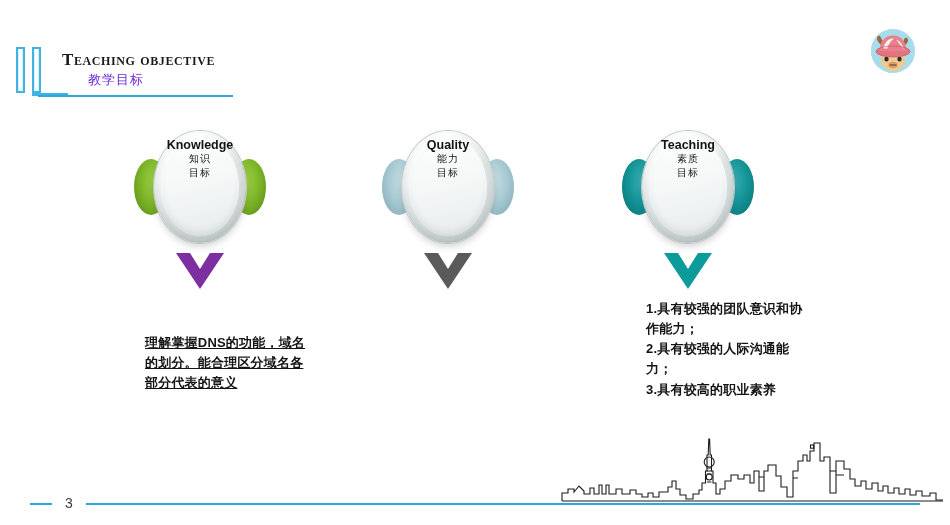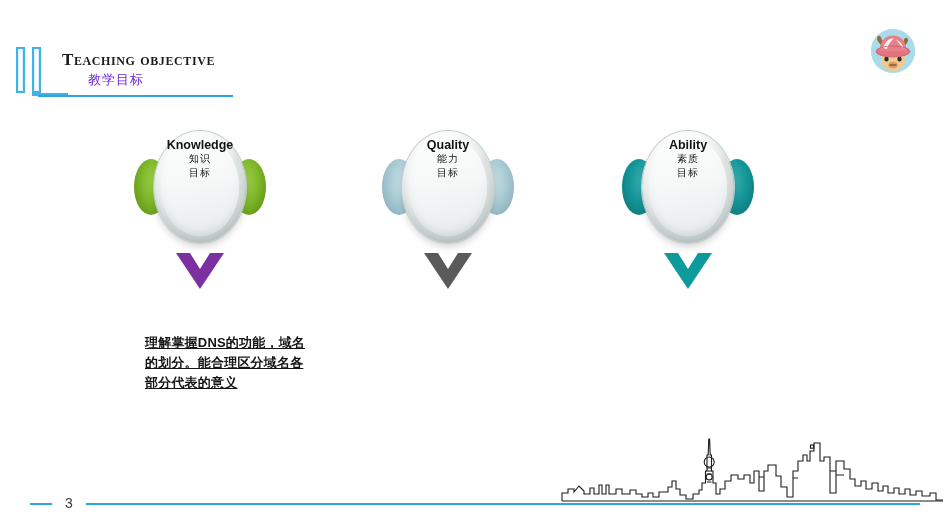--- a/index.html
+++ b/index.html
@@ -170,31 +170,34 @@
       </svg>
     </div>
   </div>
 
   <div class="col col-3">
     <div class="orb-wrap">
       <div class="wing wing-l" style="background:radial-gradient(ellipse at 70% 40%, #45b5b5 0%, #15979a 48%, #096b6e 100%);"></div>
       <div class="wing wing-r" style="background:radial-gradient(ellipse at 30% 40%, #45b5b5 0%, #15979a 48%, #096b6e 100%);"></div>
       <div class="orb">
         <div class="orb-inner">
-          <div class="orb-t-en">Ability</div>
+          <div class="orb-t-en">Teaching</div>
           <div class="orb-t-cn">素质</div>
           <div class="orb-t-cn">目标</div>
         </div>
       </div>
     </div>
     <div class="arrow">
       <svg width="52" height="40" viewBox="0 0 52 40">
         <path d="M2 2 H16 L26 18 L36 2 H50 L26 38 Z" fill="#0d9a9a"></path>
       </svg>
     </div>
+    <div class="body-txt bt-3">1.具有较强的团队意识和协作能力；
+2.具有较强的人际沟通能力；
+3.具有较高的职业素养</div>
   </div>
 
   <div class="skyline">
     <svg width="385" height="72" viewBox="0 0 385 72" preserveAspectRatio="none">
       <g fill="none" stroke="#1c1c1c" stroke-width="1.1" stroke-linejoin="miter">
         <path d="M2 70 L2 62 L8 62 L8 58 L14 58 L14 61 L19 55 L24 60 L24 63 L30 63 L30 57 L34 57 L34 63
                  L39 63 L39 54 L42 54 L42 63 L46 63 L46 54 L49 54 L49 63 L56 63 L56 58 L62 58 L62 63
                  L70 63 L70 59 L76 59 L76 63 L82 63 L82 66 L88 66 L88 62 L93 62 L93 66 L99 66 L99 61
                  L108 61 L108 56 L112 56 L112 50 L116 50 L116 58 L120 58 L120 64 L126 64 L126 68 L133 68
                  L133 63 L139 63 L139 59 L142 59 L142 52 L145.5 52 L145.5 40 L147 40 L147 24 L148.2 24

